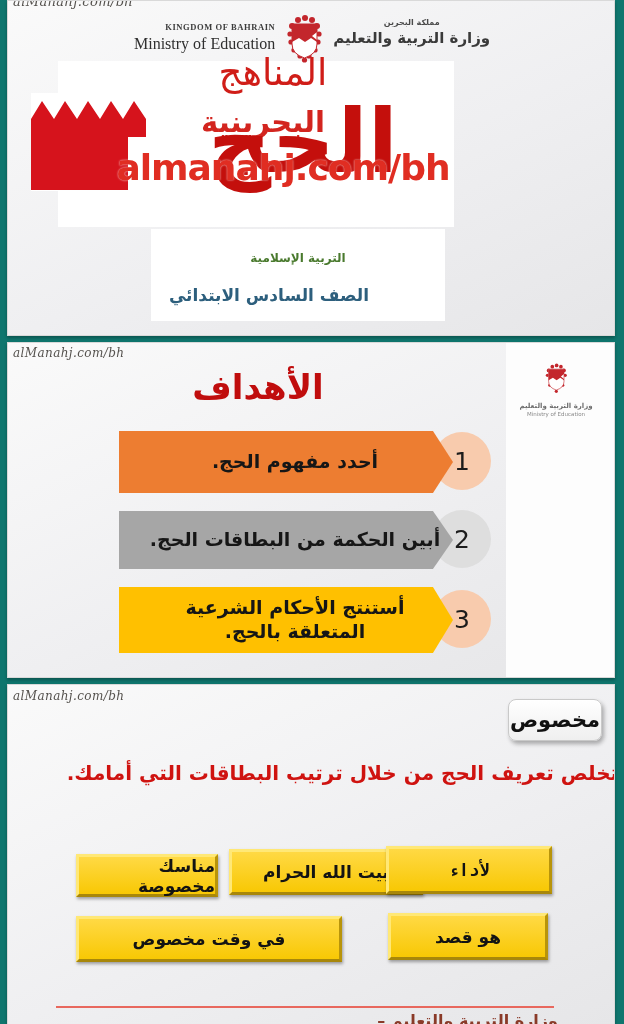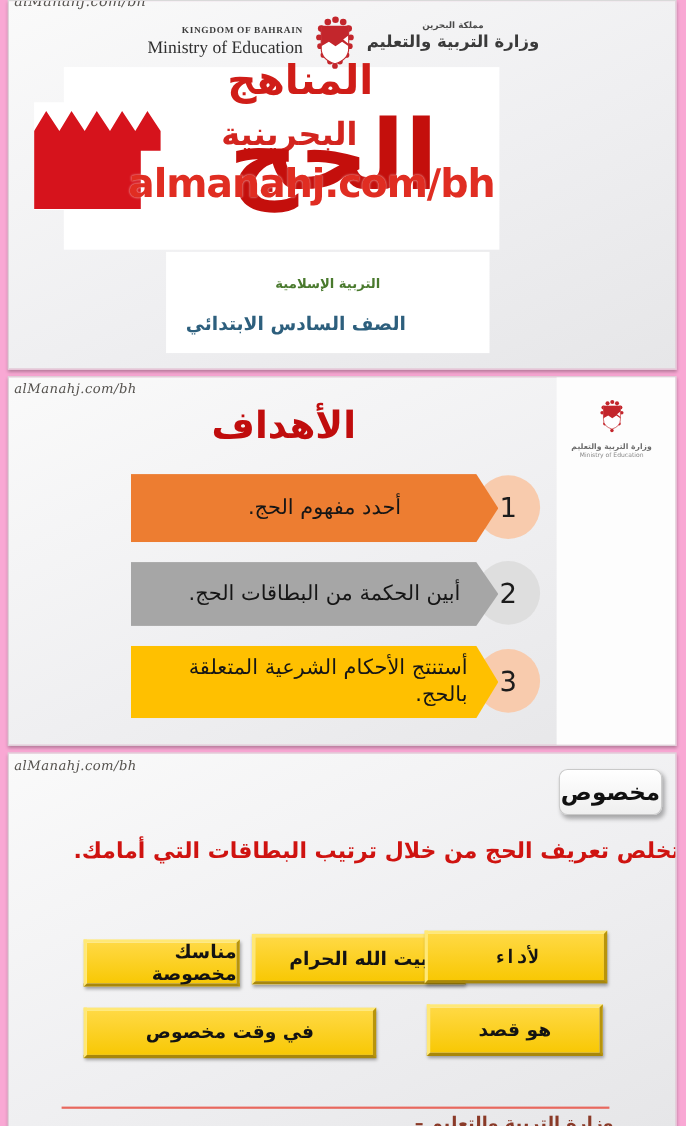--- a/index.html
+++ b/index.html
@@ -1,17 +1,17 @@
 <!DOCTYPE html>
 <html lang="ar"><head>
 <meta charset="utf-8">
 <style>
   html,body{margin:0;padding:0;background:#ffffff;}
   .canvas{position:relative;width:624px;height:1024px;overflow:hidden;
-    font-family:"DejaVu Sans",sans-serif;background:#f9a8d4;}
+    font-family:"DejaVu Sans",sans-serif;background:#0f766e;}
   .slide{position:absolute;left:7px;width:606px;overflow:hidden;
     background:linear-gradient(155deg,#fafafa 0%,#efeff1 55%,#e6e6e8 100%);
     border:1px solid #d9d9d9;box-shadow:0 2px 3px rgba(0,0,0,.28);}
   #slide1{top:0;height:334px;}
   #slide2{top:342px;height:334px;}
   #slide3{top:684px;height:340px;}
 
   .wm-cursive{position:absolute;font-style:italic;color:#55524e;font-size:12px;
     font-family:"DejaVu Serif",serif;letter-spacing:.4px;z-index:9;}
 
@@ -23,21 +23,21 @@
     align-items:flex-start;z-index:6;margin-left:23px;}
   .moe-en{text-align:right;padding-top:8px;}
   .kingdom{font-family:"Liberation Serif",serif;font-size:8.5px;letter-spacing:.6px;
     color:#3c3c3c;font-weight:bold;}
   .ministry-en{font-family:"Liberation Serif",serif;font-size:16px;color:#2f2f2f;margin-top:3px;}
   .moe-ar{text-align:center;padding-top:4px;}
   .moe-ar-small{font-size:8px;color:#4a4a4a;font-weight:bold;}
   .moe-ar-big{font-size:15px;color:#3a3a3a;font-weight:bold;margin-top:2px;}
   .almanahj-logo{position:absolute;left:23px;top:92px;z-index:2;}
   .brand-title{position:absolute;top:50px;left:150px;width:230px;text-align:center;
-    font-size:37px;font-weight:bold;color:#d01d18;z-index:3;}
+    font-size:37px;font-weight:normal;color:#d01d18;z-index:3;}
   .brand-sub{position:absolute;top:104px;left:140px;width:230px;text-align:center;
     font-size:29px;font-weight:bold;color:#d3251f;z-index:3;}
   .lesson-title{position:absolute;top:84px;left:170px;width:250px;text-align:center;
     font-size:88px;font-weight:bold;color:#c40f0c;z-index:4;line-height:1.3;}
   .wm-red{position:absolute;top:146px;left:84px;width:382px;text-align:center;
     font-size:36px;font-weight:bold;color:#e02d22;z-index:5;letter-spacing:-1px;
     text-shadow:0 0 2px rgba(255,255,255,.8);}
   .subject{position:absolute;top:250px;left:143px;width:294px;text-align:center;
     font-size:12px;font-weight:bold;color:#4a7a2e;z-index:2;}
   .grade{position:absolute;top:284px;left:143px;width:236px;text-align:center;
@@ -48,22 +48,22 @@
     background:#fdfdfd;z-index:1;}
   .s2-logo{position:absolute;top:20px;right:18px;width:80px;text-align:center;z-index:2;}
   .s2-logo-ar{font-size:7px;color:#6d6d6d;font-weight:bold;margin-top:3px;}
   .s2-logo-en{font-size:5.5px;color:#8a8a8a;margin-top:1px;}
   .s2-title{position:absolute;top:24px;left:0;width:500px;text-align:center;
     font-size:34px;font-weight:bold;color:#c00d0d;z-index:2;}
   .obj-circle{position:absolute;width:58px;height:58px;border-radius:50%;z-index:2;
     display:flex;align-items:center;justify-content:center;
     font-size:25px;color:#1c1c1c;}
   .obj-bar{position:absolute;left:111px;width:334px;z-index:3;direction:rtl;
-    display:flex;align-items:center;justify-content:center;
-    font-size:19px;font-weight:normal;color:#161616;line-height:1.25;
+    display:flex;align-items:center;justify-content:center;text-align:center;
+    font-size:19px;font-weight:bold;color:#161616;line-height:1.25;
     clip-path:polygon(0 0,94% 0,100% 50%,94% 100%,0 100%);padding-left:18px;
     box-sizing:border-box;}
   .bar1{top:88px;height:62px;background:#ED7D31;}
   .bar2{top:168px;height:58px;background:#A6A6A6;}
   .bar3{top:244px;height:66px;background:#FFC000;}
   .circ1{top:89px;left:425px;background:#F8CBAD;}
   .circ2{top:167px;left:425px;background:#DEDEDE;}
   .circ3{top:247px;left:425px;background:#F8CBAD;}
 
   

